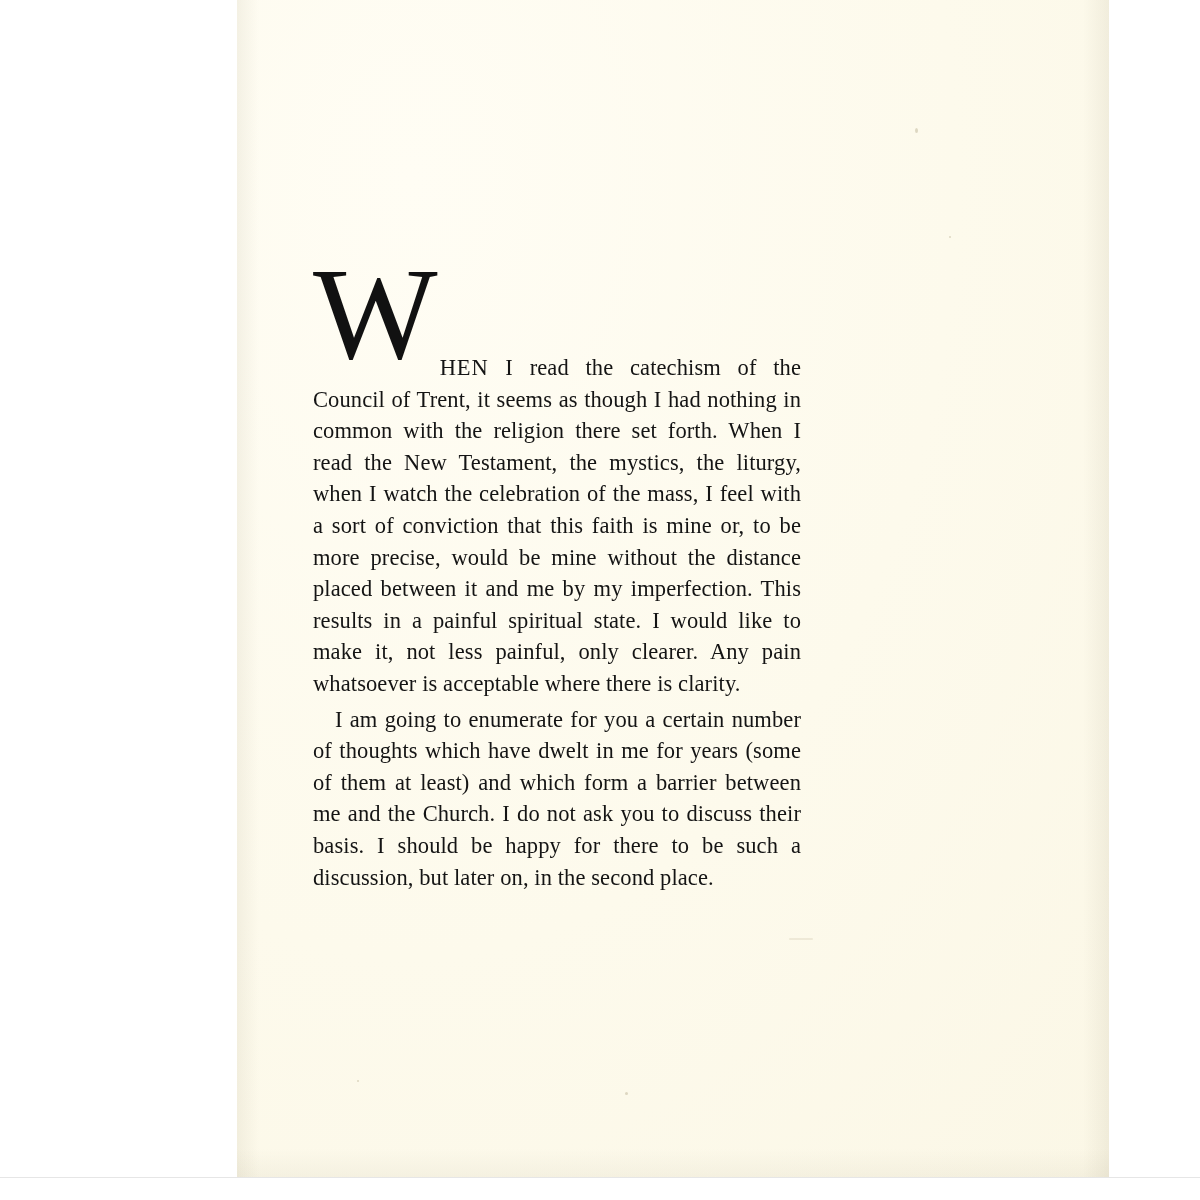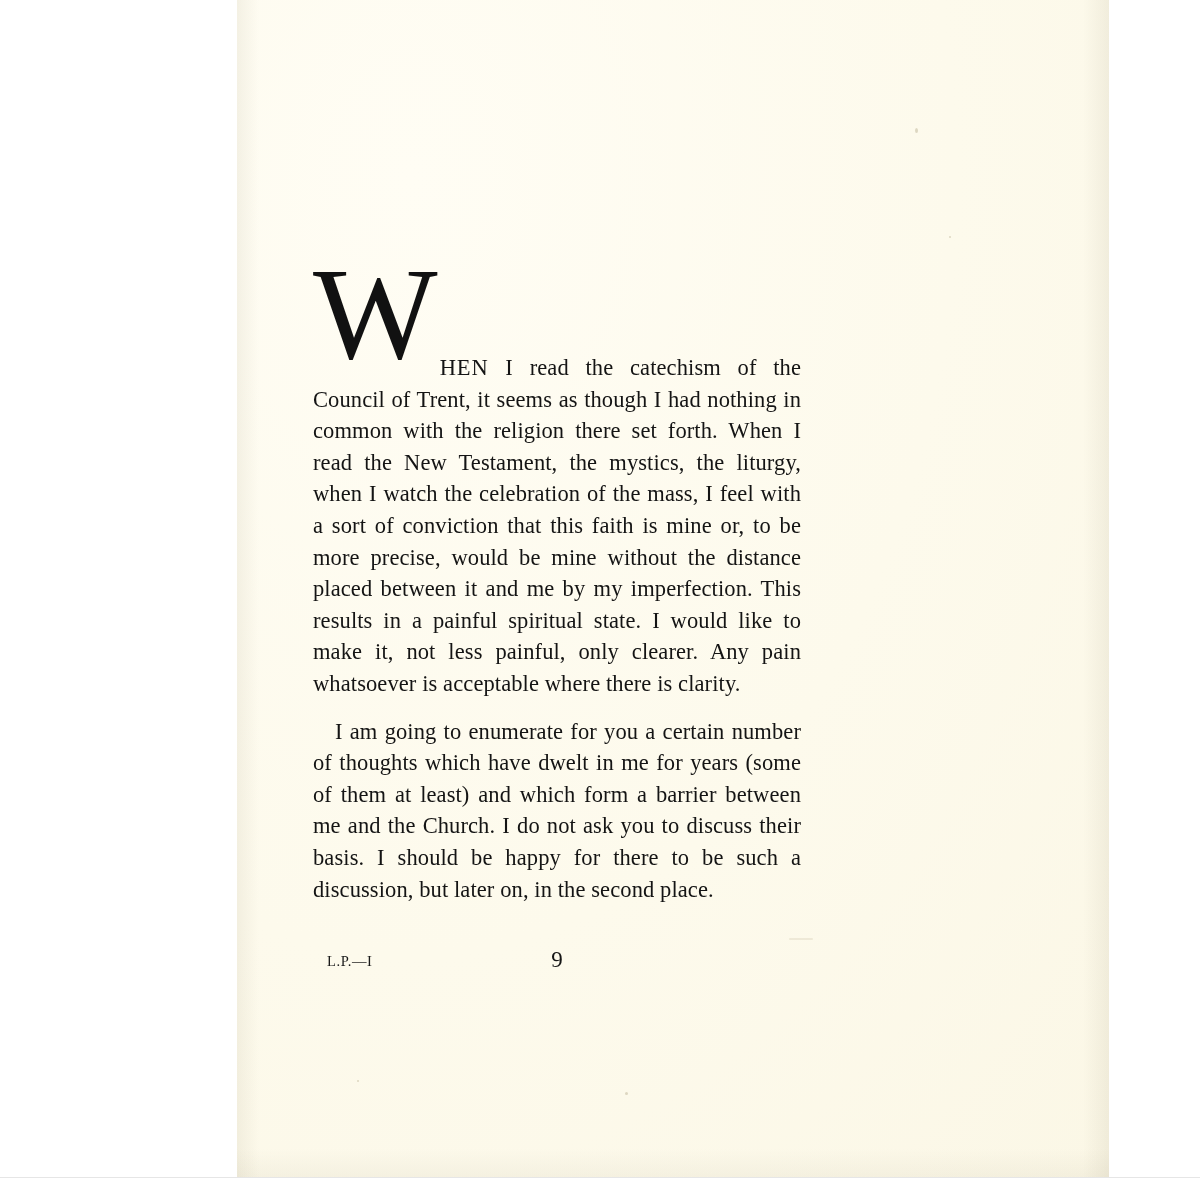--- a/index.html
+++ b/index.html
@@ -88,21 +88,21 @@
     line-height: 31.6px;
     text-align: justify;
     text-justify: inter-word;
     letter-spacing: 0.1px;
   }
   .para.first {
     text-indent: 0;
   }
   .para.second {
     text-indent: 22px;
-    margin-top: 16px;
+    margin-top: 4px;
   }
 
   
   .dropcap {
     float: left;
     font-family: "Liberation Serif", serif;
     font-size: 132px;
     line-height: 0.76;
     color: #111111;
     margin: -88px 2px 0 0;
@@ -174,22 +174,18 @@
     <div class="speck" style="left:388px;top:1092px;width:3px;height:3px;"></div>
 
     <div class="textblock">
 
       <p class="para first"><span class="dropcap">W</span><span class="smallcaps">HEN</span><span> I read the catechism of the Council of Trent, it seems as though I had nothing in common with the religion there set forth. When I read the New Testament, the mystics, the liturgy, when I watch the celebration of the mass, I feel with a sort of conviction that this faith is mine or, to be more precise, would be mine without the distance placed between it and me by my imperfection. This results in a painful spiritual state. I would like to make it, not less painful, only clearer. Any pain whatsoever is acceptable where there is clarity.</span></p>
 
       <p class="para second">I am going to enumerate for you a certain number of thoughts which have dwelt in me for years (some of them at least) and which form a barrier between me and the Church. I do not ask you to discuss their basis. I should be happy for there to be such a discussion, but later on, in the second place.</p>
 
     </div>
 
-    <div class="footer">
-      <span class="sig-mark">L.P.—I</span>
-      <span class="folio">9</span>
-    </div>
 
   </div>
 
   <div class="scan-bottom-strip"></div>
 
 </div>
 
 </body></html>

